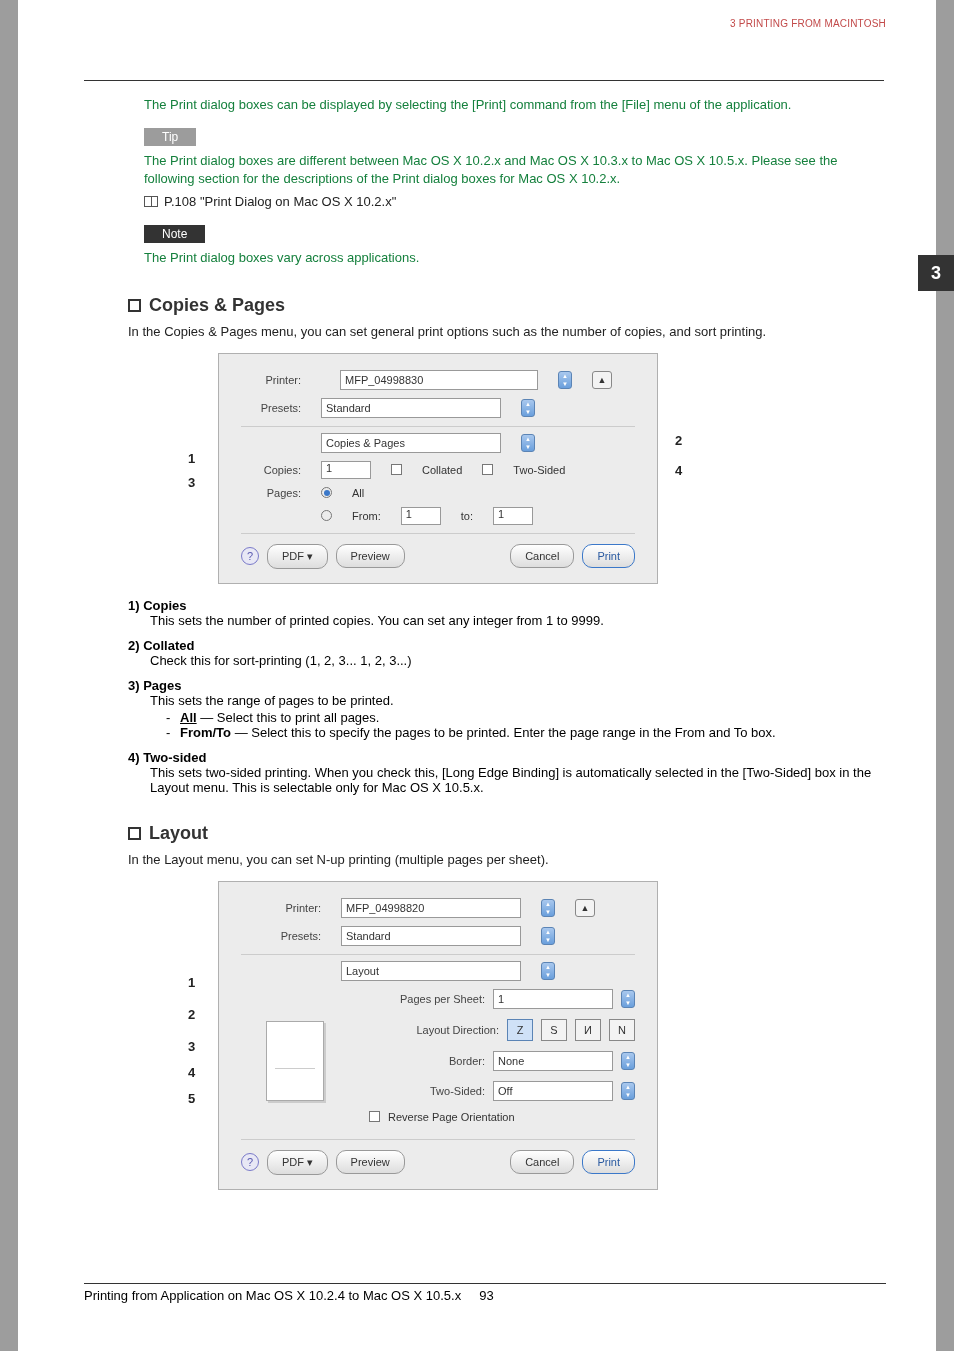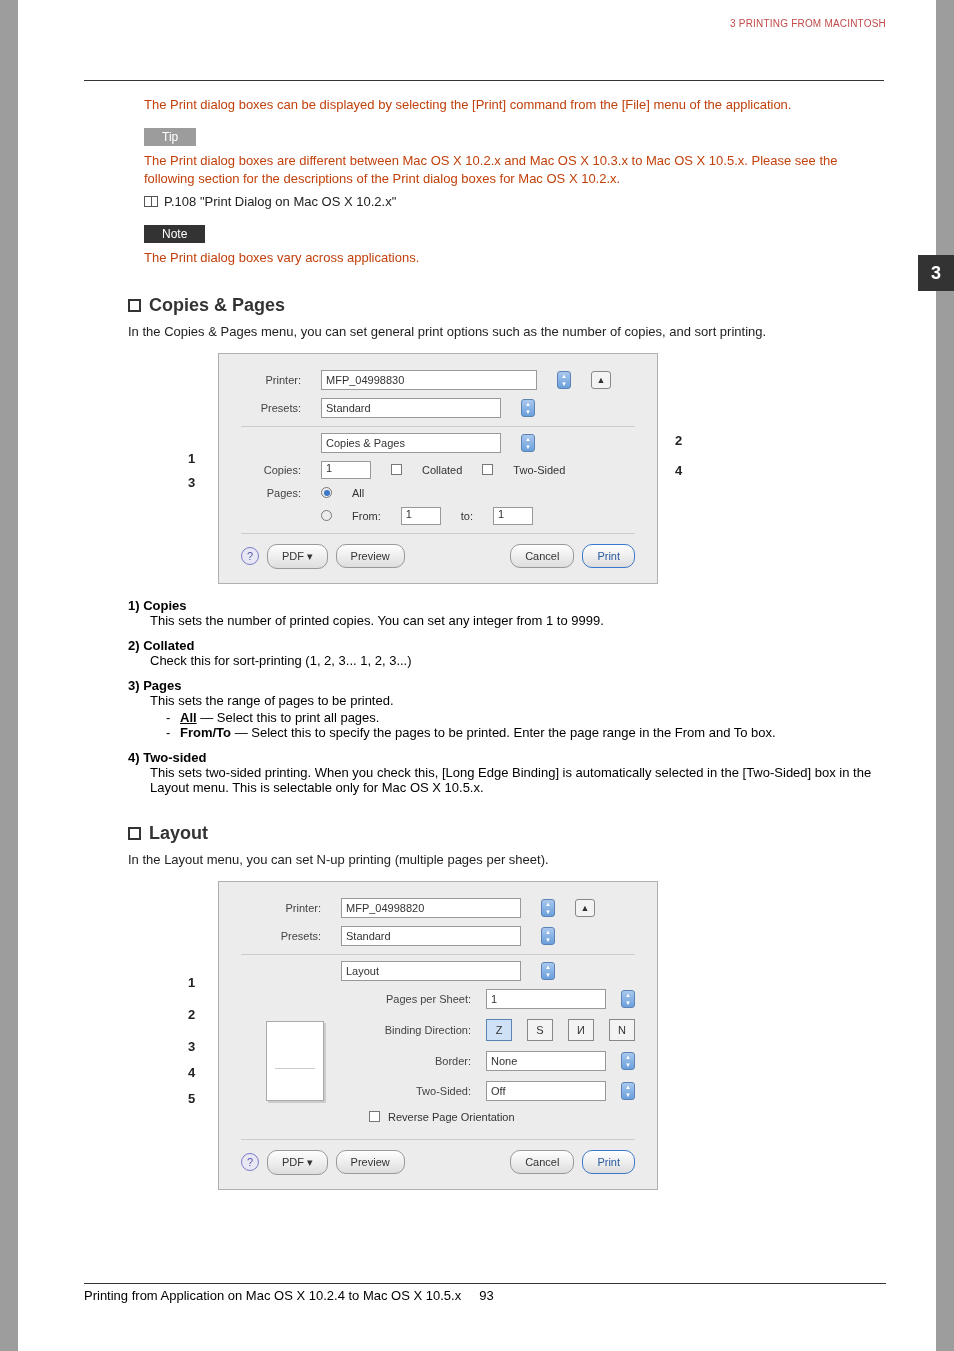--- a/index.html
+++ b/index.html
@@ -8,21 +8,21 @@
   .page {
     position: absolute; left: 18px; top: 0; width: 918px; height: 1351px;
     background: #fff;
   }
   .header-sec { position: absolute; right: 50px; top: 18px; font-size: 10px; font-weight: normal; color: #c24a4a; letter-spacing: .2px; }
   .top-rule { position: absolute; left: 66px; top: 80px; width: 800px; border-top: 1px solid #333; }
   .tab { position: absolute; right: -18px; top: 255px; width: 36px; height: 36px; background: #333; color: #fff; display:flex;align-items:center;justify-content:center;font-size:18px;font-weight:bold;}
   .content { position: absolute; left: 66px; top: 96px; width: 800px; }
   .h1 { font-size: 18px; font-weight: bold; display:flex; align-items:center; gap:8px; margin-bottom:10px;}
   .h1 .sq { width:14px;height:14px;background:#000;display:inline-block;}
-  .body-indent { margin-left: 60px; font-size: 13px; line-height: 1.4; color:#c2410c; }
+  .body-indent { margin-left: 60px; font-size: 13px; line-height: 1.4; color:#15803d; }
   .tip-label, .note-label { display:inline-block; background:#9c9c9c; color:#fff; padding:2px 18px; font-size:12px; margin:14px 0 6px 60px;}
   .note-label { background:#333;}
   .link-ref { display:flex; align-items:center; gap:6px; font-size:13px; color:#222; margin-top:4px;}
   .book-ic { width:14px;height:11px;border:1px solid #555;display:inline-block;position:relative;}
   .book-ic::after{content:"";position:absolute;left:50%;top:0;bottom:0;width:1px;background:#555;}
   .h2 { font-size: 18px; font-weight: bold; color:#333; display:flex; align-items:center; gap:8px; margin:28px 0 8px 44px;}
   .h2 .o { width:13px;height:13px;border:2px solid #333;display:inline-block;}
   .p2 { margin-left:44px; font-size:13px; color:#222; margin-bottom:14px;}
   
   .dlg-wrap { position:relative; margin-left:44px; margin-bottom:14px; }
@@ -48,21 +48,21 @@
   .list .item b { display:inline;}
   .list .sub { margin-left:22px;}
   .list .ul { margin-left:38px; margin-top:2px;}
   .list .ul li{ list-style:none; position:relative; padding-left:14px;}
   .list .ul li::before{content:"-";position:absolute;left:0;}
   .u { text-decoration: underline; }
   .layout-dlg .pg-preview { width:108px; display:flex;flex-direction:column;align-items:center;justify-content:center;}
   .pg-thumb{width:58px;height:80px;background:#fff;border:1px solid #aaa;box-shadow:2px 2px 0 #ccc;position:relative;}
   .pg-thumb::before{content:"";position:absolute;left:8px;right:8px;top:46px;border-top:1px solid #ccc;}
   .layout-right { flex:1; }
-  .lrow{display:flex;align-items:center;gap:8px;margin-bottom:10px;justify-content:space-between;}
+  .lrow{display:flex;align-items:center;gap:8px;margin-bottom:10px;justify-content:flex-end;}
   .lrow .llbl{font-size:11px;color:#444;min-width:110px;text-align:right;}
   .dirbtn{width:26px;height:22px;border:1px solid #888;background:#f3f3f3;display:flex;align-items:center;justify-content:center;font-size:11px;}
   .dirbtn.sel{background:#cfe1f7;border-color:#5b84b5;}
   .footer { position:absolute; left:66px; right:50px; bottom:48px; border-top:1px solid #333; padding-top:4px; display:flex; justify-content:flex-start; gap:18px; font-size:13px;}
 </style>
 </head>
 <body>
 
 <div class="page">
   <div class="header-sec">3 PRINTING FROM MACINTOSH</div>
@@ -91,21 +91,21 @@
 
     <div class="dlg-wrap">
       <div class="callout" style="left:60px;top:98px;">1</div>
       <div class="callout" style="left:547px;top:80px;">2</div>
       <div class="callout" style="left:60px;top:122px;">3</div>
       <div class="callout" style="left:547px;top:110px;">4</div>
 
       <div class="dlg">
         <div class="row">
           <span class="lbl">Printer:</span>
-          <div class="sel" style="width:216px;">
+          <div class="sel" style="width:198px;margin-left:19px;">
             <span>MFP_04998830</span>
           </div>
           <div class="stepper">
               <span>▲</span>
               <span>▼</span>
             </div>
           <div class="sqbtn">▲</div>
         </div>
         <div class="row">
           <span class="lbl">Presets:</span>
@@ -236,21 +236,21 @@
               <span class="llbl">Pages per Sheet:</span>
               <div class="sel" style="width:120px;">
                   <span>1</span>
                 </div>
               <div class="stepper">
                   <span>▲</span>
                   <span>▼</span>
                 </div>
             </div>
             <div class="lrow">
-              <span class="llbl">Binding Direction:</span>
+              <span class="llbl">Layout Direction:</span>
               <div class="dirbtn sel">Z</div>
               <div class="dirbtn">S</div>
               <div class="dirbtn">И</div>
               <div class="dirbtn">N</div>
             </div>
             <div class="lrow">
               <span class="llbl">Border:</span>
               <div class="sel" style="width:120px;">
                   <span>None</span>
                 </div>

